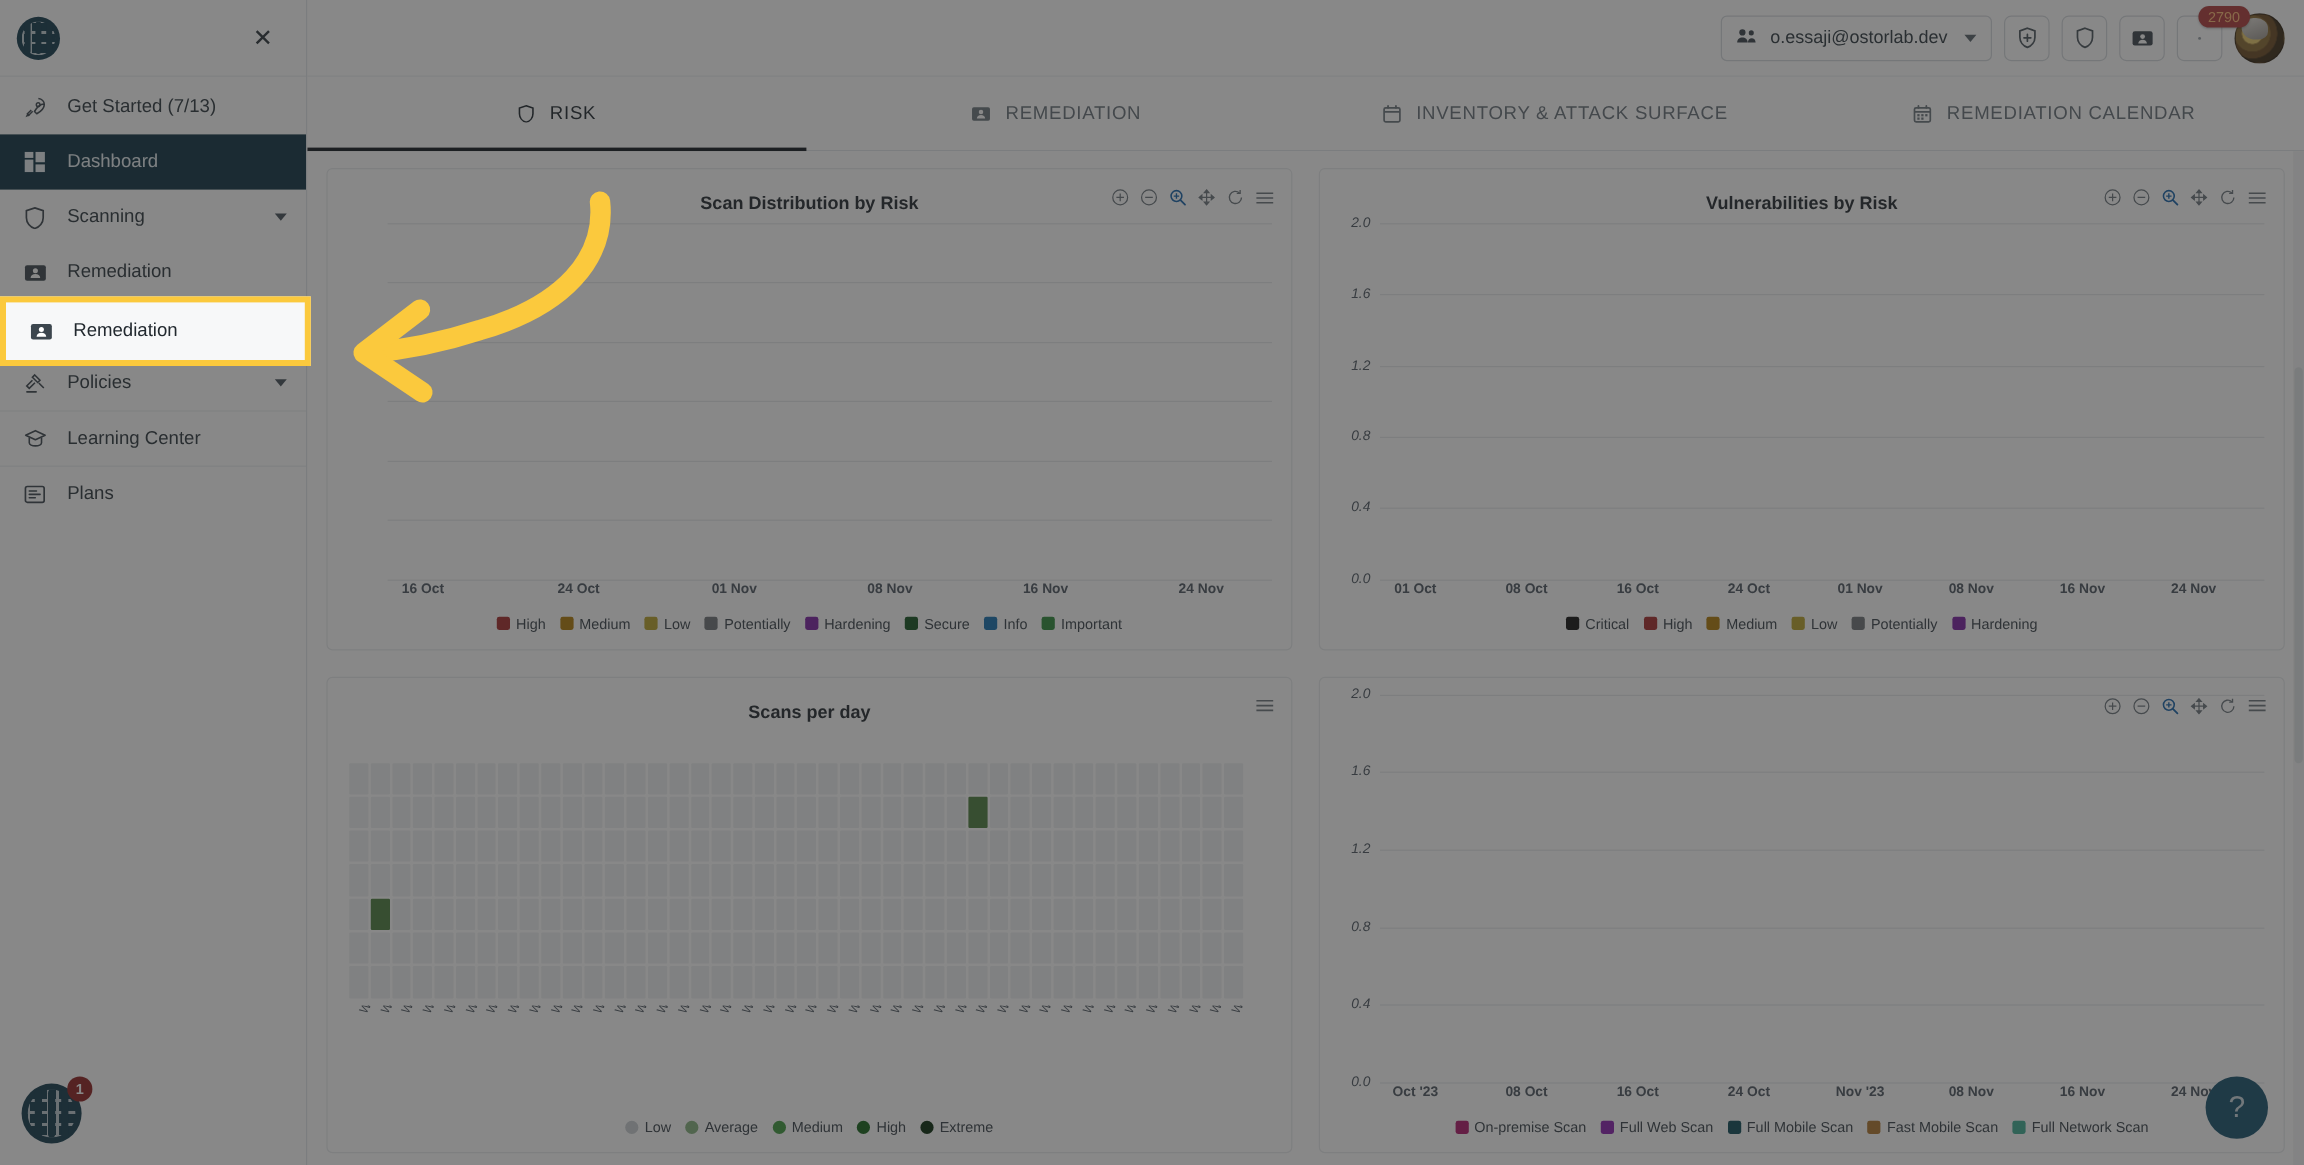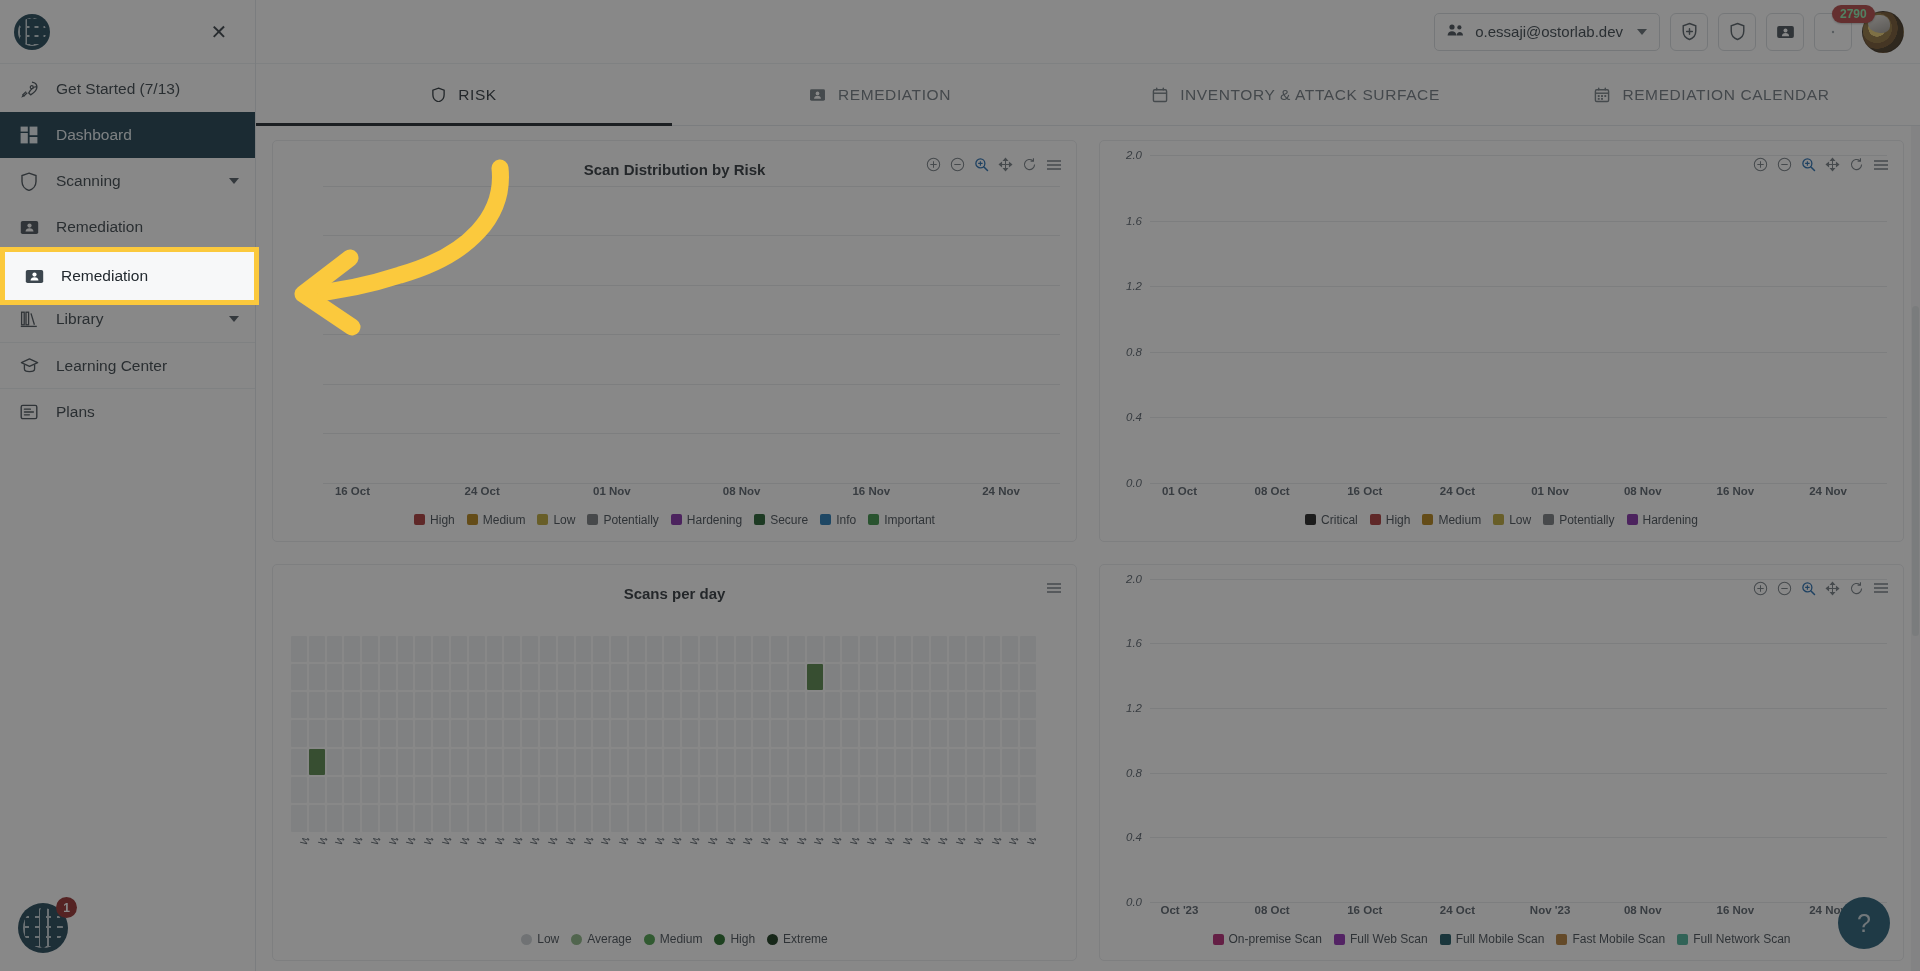--- a/index.html
+++ b/index.html
@@ -34,21 +34,21 @@
   }
   .icon-btn {
     width: 38px; height: 38px; border: 1px solid #d6dade; border-radius: 6px;
     background: #fff; display: flex; align-items: center; justify-content: center;
     color: #4a545c;
   }
   .icon-btn svg { display: block; }
   .bell-wrap { position: relative; }
   .badge-count {
     position: absolute; top: -8px; left: 18px;
-    background: #b03a3a; color: #86efac; font-size: 12px; font-weight: bold;
+    background: #b03a3a; color: #fdba74; font-size: 12px; font-weight: normal;
     border-radius: 11px; padding: 2px 8px; line-height: 14px; z-index: 5;
     box-shadow: 0 1px 2px rgba(0,0,0,.25);
   }
   .avatar {
     width: 42px; height: 42px; border-radius: 50%;
     background: radial-gradient(circle at 35% 40%, #e8c96a 0 24%, #8a6a32 25% 42%, #6b4a22 43% 58%, #3a2a16 59% 100%);
     border: 1px solid rgba(0,0,0,.25); flex: none; overflow: hidden; position: relative;
   }
   .avatar::after{
     content:""; position:absolute; left:12%; top:8%; width:56%; height:46%;
@@ -422,20 +422,21 @@
                 <span>Info</span>
               </div>
               <div class="li">
                 <span class="sw" style="background: rgb(46, 139, 58);"></span>
                 <span>Important</span>
               </div>
             </div>
         </div>
 
         <div class="card">
+          <div class="card-title">Vulnerabilities by Risk</div>
           <div class="chart-tools">
             <span class="tool">
                 <svg width="15" height="15" viewBox="0 0 16 16">
                   <circle cx="8" cy="8" r="6.6" fill="none" stroke="currentColor" stroke-width="1.1"></circle>
                   <path d="M8 4.6v6.8M4.6 8h6.8" stroke="currentColor" stroke-width="1.1"></path>
                 </svg>
               </span>
             <span class="tool">
                 <svg width="15" height="15" viewBox="0 0 16 16">
                   <circle cx="8" cy="8" r="6.6" fill="none" stroke="currentColor" stroke-width="1.1"></circle>
@@ -1053,33 +1054,33 @@
             <svg width="19" height="19" viewBox="0 0 20 20">
               <path d="M16.2 4.4A8 8 0 1 0 18 10" fill="none" stroke="#3c464e" stroke-width="1.4"></path>
               <path d="M13.4 6.6A4.6 4.6 0 1 0 14.6 10" fill="none" stroke="#3c464e" stroke-width="1.4"></path>
               <circle cx="10" cy="10" r="1.6" fill="#3c464e"></circle>
             </svg>
           </span>
         <span>Attack Surface</span>
         <span class="ch"></span>
       </div>
 
-
       <div class="sb-item">
         <span class="ic">
-            <svg width="18" height="18" viewBox="0 0 18 18">
-              <rect x="1.6" y="2.2" width="2.6" height="12.6" fill="none" stroke="#3c464e" stroke-width="1.3"></rect>
-              <rect x="6" y="2.2" width="2.6" height="12.6" fill="none" stroke="#3c464e" stroke-width="1.3"></rect>
-              <path d="M11 3.4l3.4 11.4" fill="none" stroke="#3c464e" stroke-width="1.3"></path>
-              <path d="M0.8 16.4h16" stroke="#3c464e" stroke-width="1.3"></path>
+            <svg width="19" height="19" viewBox="0 0 20 20">
+              <path d="M9.4 2.6l4.6 4.6-2 2-4.6-4.6z" fill="none" stroke="#3c464e" stroke-width="1.4"></path>
+              <path d="M7.4 7.2l-5 5 2.2 2.2 5-5" fill="none" stroke="#3c464e" stroke-width="1.4"></path>
+              <path d="M2.6 17.4h8" stroke="#3c464e" stroke-width="1.5" stroke-linecap="round"></path>
+              <path d="M13 9.6l4.4 4.4" stroke="#3c464e" stroke-width="1.4"></path>
             </svg>
           </span>
-        <span>Library</span>
+        <span>Policies</span>
         <span class="ch"></span>
       </div>
+
 
 
       <div class="sb-item sep-top">
         <span class="ic">
             <svg width="19" height="17" viewBox="0 0 20 18">
               <path d="M10 2L18.6 6 10 10 1.4 6z" fill="none" stroke="#3c464e" stroke-width="1.4" stroke-linejoin="round"></path>
               <path d="M4.6 8v4.6c0 1.6 2.4 2.8 5.4 2.8s5.4-1.2 5.4-2.8V8" fill="none" stroke="#3c464e" stroke-width="1.4"></path>
             </svg>
           </span>
         <span>Learning Center</span>

